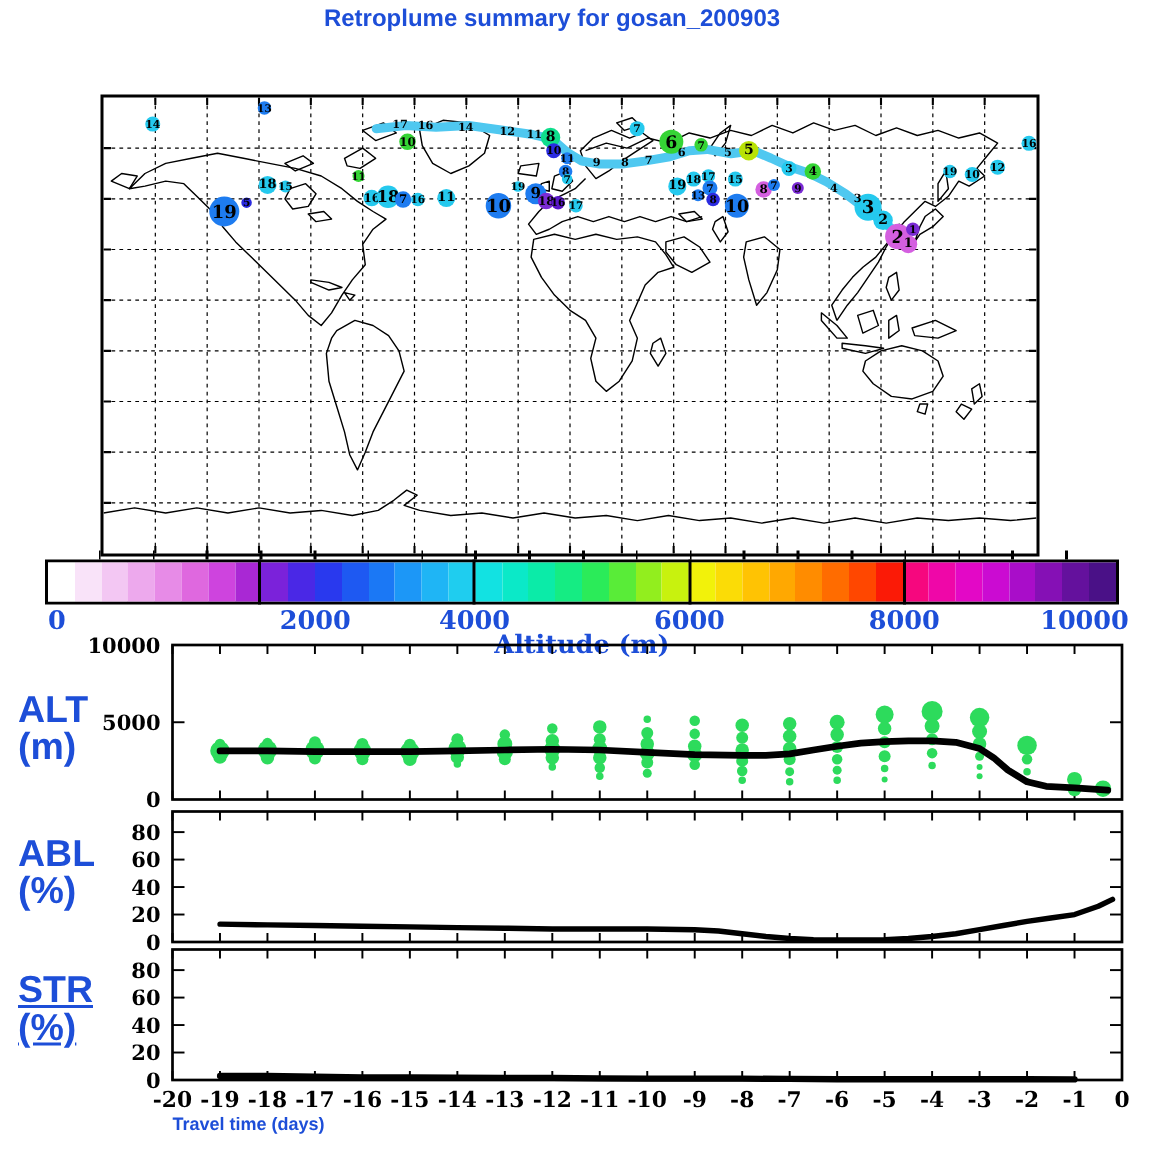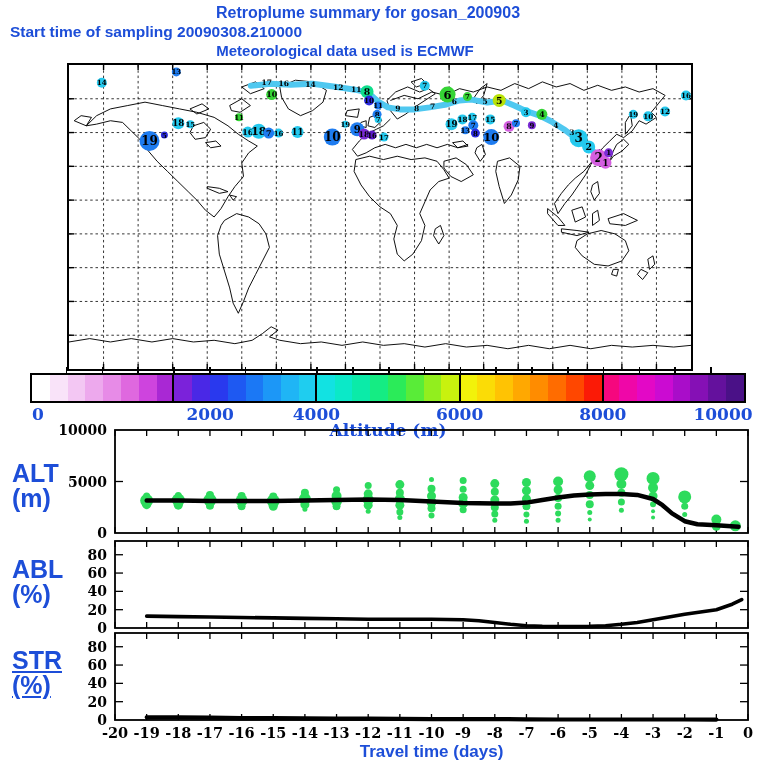--- a/index.html
+++ b/index.html
@@ -19,34 +19,32 @@
   .cbar .seg{flex:1 1 auto;height:100%;}
   .cbar-div{position:absolute;top:373px;width:2px;height:30px;background:#000;}
   .cbar-tick{position:absolute;top:367px;width:1.6px;height:6px;background:#000;}
   .cbar-num{position:absolute;top:404px;transform:translateX(-50%);
             font-family:"DejaVu Serif",serif;font-weight:bold;font-size:17px;}
   .cbar-label{position:absolute;top:420px;left:30px;width:716px;text-align:center;
               font-family:"DejaVu Serif",serif;font-weight:bold;font-size:17px;}
   .panel-label{position:absolute;left:12px;width:100px;font-weight:bold;
                font-size:25px;line-height:25px;letter-spacing:0px;}
   .panel-label .sub{font-size:25px;}
-  .xlabel{position:absolute;top:742px;left:115px;width:633px;text-align:center;
-          font-size:17px;font-weight:bold;}
+  .xlabel{position:absolute;top:742px;left:115px;width:633px;
+          font-size:12px;font-weight:bold;}
   svg text{user-select:none;}
 </style>
 </head>
 <body>
 
 <div class="page">
 
   <div class="t1">Retroplume summary for gosan_200903</div>
   <div class="t2">
-    <span>Start time of sampling 20090308.210000</span>
   </div>
-  <div class="t3">Meteorological data used is ECMWF</div>
 
   <div class="mapbox">
     <svg id="map-svg" width="622" height="304">
         <g stroke="#000" stroke-width="0.8" stroke-dasharray="2.5,2.8">
           <line x1="34.55555555555556" y1="0" x2="34.55555555555556" y2="304"></line>
           <line x1="69.11111111111111" y1="0" x2="69.11111111111111" y2="304"></line>
           <line x1="103.66666666666666" y1="0" x2="103.66666666666666" y2="304"></line>
           <line x1="138.22222222222223" y1="0" x2="138.22222222222223" y2="304"></line>
           <line x1="172.77777777777777" y1="0" x2="172.77777777777777" y2="304"></line>
           <line x1="207.33333333333331" y1="0" x2="207.33333333333331" y2="304"></line>

